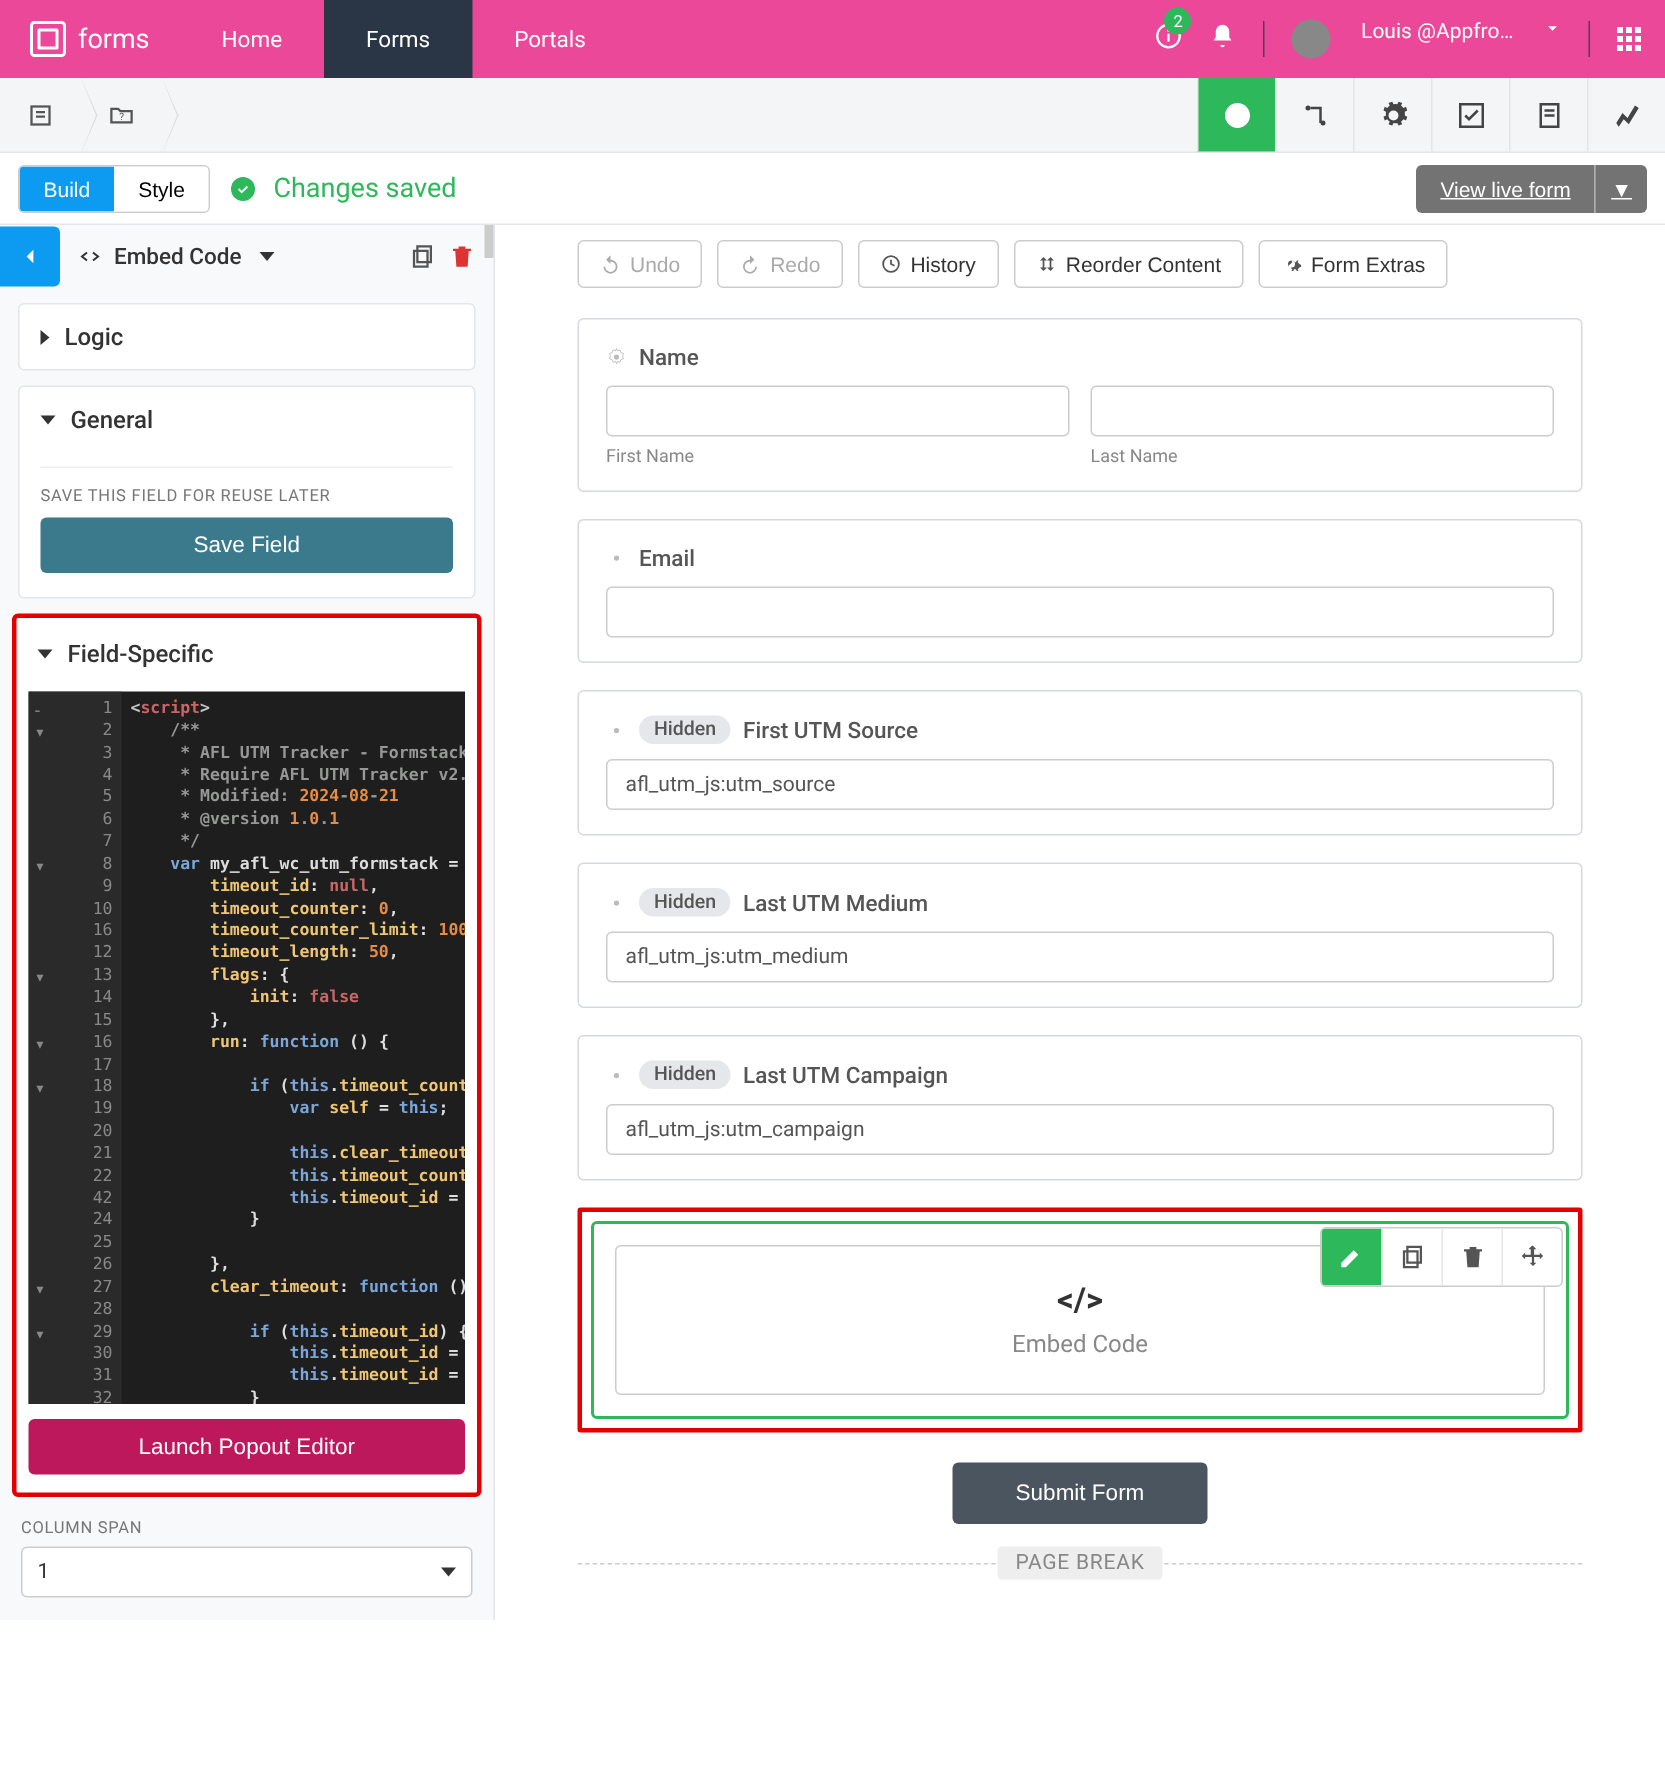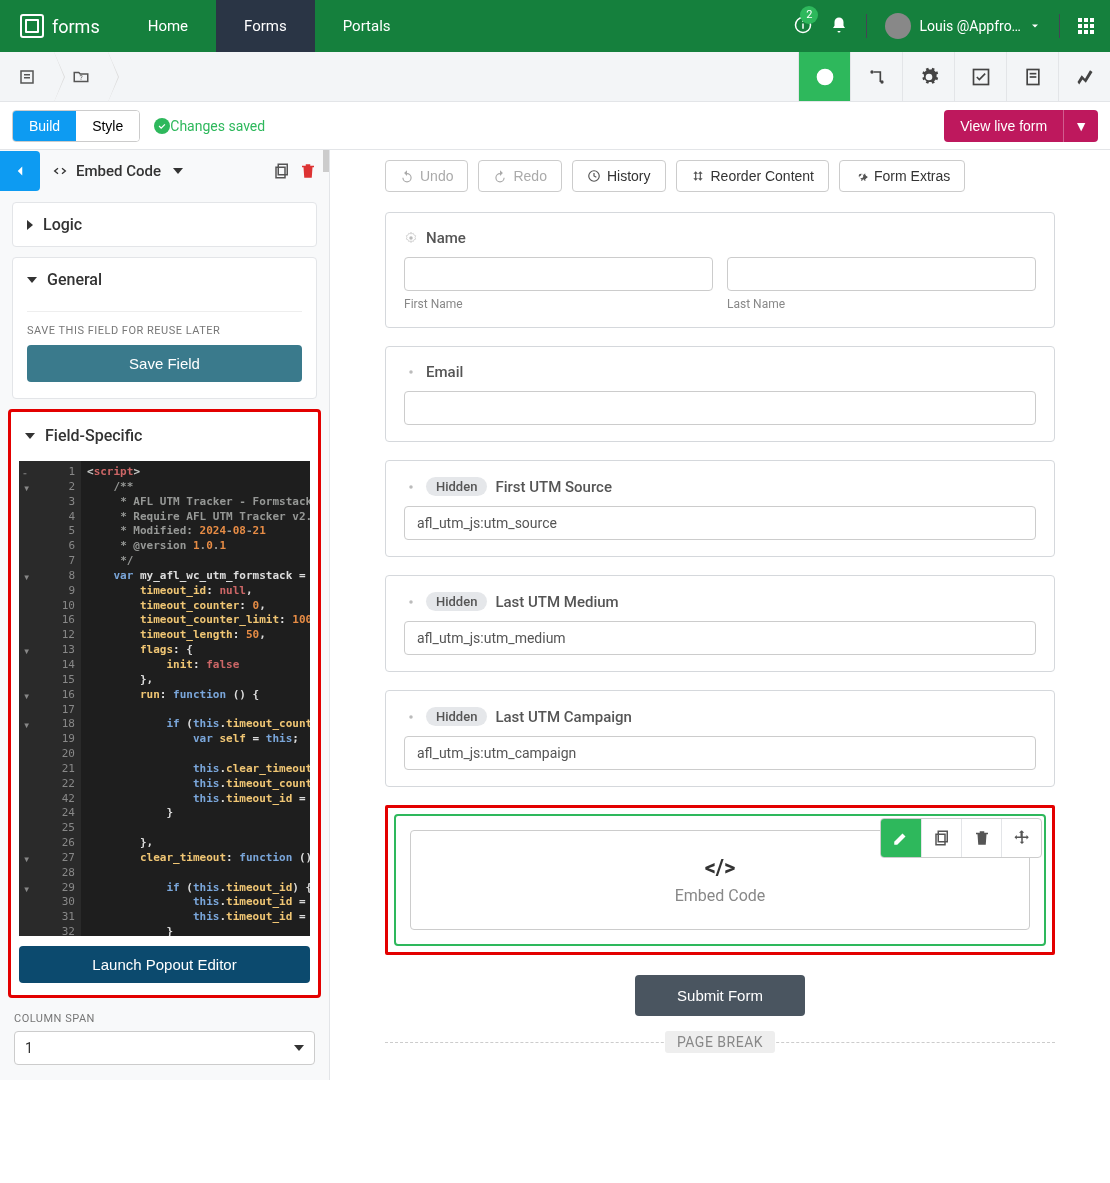--- a/index.html
+++ b/index.html
@@ -1,29 +1,29 @@
 <!DOCTYPE html>
 <html><head>
 <meta charset="utf-8">
 <style>
 * { box-sizing: border-box; margin: 0; padding: 0; }
 body { font-family: -apple-system, BlinkMacSystemFont, "Segoe UI", Roboto, sans-serif; font-size: 14px; color: #333; background: #fff; width: 1110px; }
 
 
-.topnav { background: #15803d; height: 52px; display: flex; align-items: center; color: #fff; position: relative; }
+.topnav { background: #ec4899; height: 52px; display: flex; align-items: center; color: #fff; position: relative; }
 .logo { display: flex; align-items: center; gap: 8px; padding: 0 20px; font-size: 18px; font-weight: 400; }
 .logo-icon { width: 24px; height: 24px; border: 2px solid #fff; border-radius: 3px; position: relative; }
 .logo-icon::after { content: ''; position: absolute; inset: 3px; border: 2px solid #fff; border-radius: 1px; }
 .nav-items { display: flex; height: 100%; }
 .nav-item { padding: 0 28px; display: flex; align-items: center; cursor: pointer; font-size: 15px; }
 .nav-item.active { background: #2a3545; }
 .nav-right { margin-left: auto; display: flex; align-items: center; gap: 18px; padding-right: 16px; }
 .notif-badge { position: relative; }
 .notif-count { position: absolute; top: -10px; right: -6px; background: #2eb85c; color: #fff; width: 18px; height: 18px; border-radius: 50%; font-size: 11px; display: flex; align-items: center; justify-content: center; }
-.user-area { display: flex; align-items: center; gap: 8px; cursor: pointer; }
+.user-area { display: flex; align-items: flex-start; gap: 20px; cursor: pointer; }
 .avatar { width: 26px; height: 26px; border-radius: 50%; background: #888; }
 .nav-sep { width: 1px; height: 24px; background: #445; }
 .icon-svg { width: 18px; height: 18px; fill: #fff; }
 .apps-icon { display: grid; grid-template-columns: repeat(3, 4px); grid-template-rows: repeat(3, 4px); gap: 2px; }
 .apps-icon span { background: #fff; }
 
 
 .toolbar2 { height: 50px; background: #f3f5f7; border-bottom: 1px solid #e3e5e8; display: flex; align-items: center; }
 .breadcrumb { display: flex; align-items: center; height: 100%; }
 .bc-seg { display: flex; align-items: center; padding: 0 18px; height: 100%; position: relative; }
@@ -35,25 +35,25 @@
 .tool-icons .ti { width: 52px; display: flex; align-items: center; justify-content: center; border-left: 1px solid #e3e5e8; cursor: pointer; }
 .tool-icons .ti.active { background: #2eb85c; }
 .tool-icons .ti svg { width: 20px; height: 20px; fill: #444; }
 .tool-icons .ti.active svg { fill: #fff; }
 
 
 .build-row { height: 48px; display: flex; align-items: center; padding: 0 12px; border-bottom: 1px solid #e3e5e8; }
 .seg-btns { display: flex; border: 1px solid #ccc; border-radius: 4px; overflow: hidden; }
 .seg-btns button { border: none; padding: 7px 16px; font-size: 14px; background: #fff; cursor: pointer; }
 .seg-btns button.active { background: #0d9bf2; color: #fff; }
-.saved { margin-left: 14px; color: #2eb85c; font-size: 14px; display: flex; align-items: center; gap: 0; }
+.saved { margin-left: 14px; color: #2eb85c; font-size: 18px; display: flex; align-items: center; gap: 12px; }
 .saved-icon { width: 16px; height: 16px; border-radius: 50%; background: #2eb85c; display: flex; align-items: center; justify-content: center; }
 .saved-icon svg { width: 10px; height: 10px; fill: #fff; }
 .view-live { margin-left: auto; display: flex; }
-.view-live button { background: #be185d; color: #fff; border: none; padding: 8px 16px; font-size: 14px; cursor: pointer; }
+.view-live button { background: #737373; color: #fff; border: none; padding: 8px 16px; font-size: 14px; cursor: pointer; text-decoration: underline; }
 .view-live button:first-child { border-radius: 4px 0 0 4px; }
 .view-live button:last-child { border-radius: 0 4px 4px 0; border-left: 1px solid rgba(255,255,255,0.3); padding: 8px 10px; }
 
 
 .main { display: flex; }
 .sidebar { width: 330px; border-right: 1px solid #e3e5e8; background: #f8f9fa; padding: 0; position: relative; }
 .content { flex: 1; background: #fff; padding: 10px 55px 30px; }
 
 
 .side-header { display: flex; align-items: center; height: 42px; }
@@ -79,21 +79,21 @@
 .code-editor { background: #1e1e1e; color: #ddd; font-family: Consolas, Monaco, monospace; font-size: 11px; line-height: 1.35; height: 475px; overflow: hidden; position: relative; margin-top: 6px; }
 .code-gutter { position: absolute; left: 0; top: 0; width: 62px; background: #2a2a2a; text-align: right; padding: 4px 6px; color: #888; }
 .code-gutter .fold { position: absolute; left: 4px; color: #888; font-size: 12px; }
 .code-lines { padding: 4px 0 4px 68px; white-space: pre; font-weight: bold; }
 .kw { color: #7aa6da; }
 .com { color: #969896; }
 .num { color: #e78c45; }
 .val { color: #cc6666; }
 .fn { color: #f0c674; }
 .pun { color: #c5c8c6; }
-.launch-btn { width: 100%; background: #0c4a6e; color: #fff; border: none; padding: 10px; font-size: 15px; border-radius: 4px; cursor: pointer; margin-top: 10px; }
+.launch-btn { width: 100%; background: #be185d; color: #fff; border: none; padding: 10px; font-size: 15px; border-radius: 4px; cursor: pointer; margin-top: 10px; }
 .col-span-label { font-size: 11px; color: #777; letter-spacing: 0.5px; margin: 14px 0 6px; padding: 0 14px; }
 .col-span-select { margin: 0 14px 10px; border: 1px solid #ccc; border-radius: 4px; padding: 8px 10px; display: flex; justify-content: space-between; align-items: center; background: #fff; }
 
 
 .content-toolbar { display: flex; gap: 10px; margin-bottom: 20px; }
 .ct-btn { border: 1px solid #ccc; background: #fff; padding: 7px 14px; font-size: 14px; border-radius: 4px; display: flex; align-items: center; gap: 6px; cursor: pointer; color: #333; }
 .ct-btn.disabled { color: #aaa; cursor: default; }
 .ct-btn svg { width: 14px; height: 14px; }
 
 

